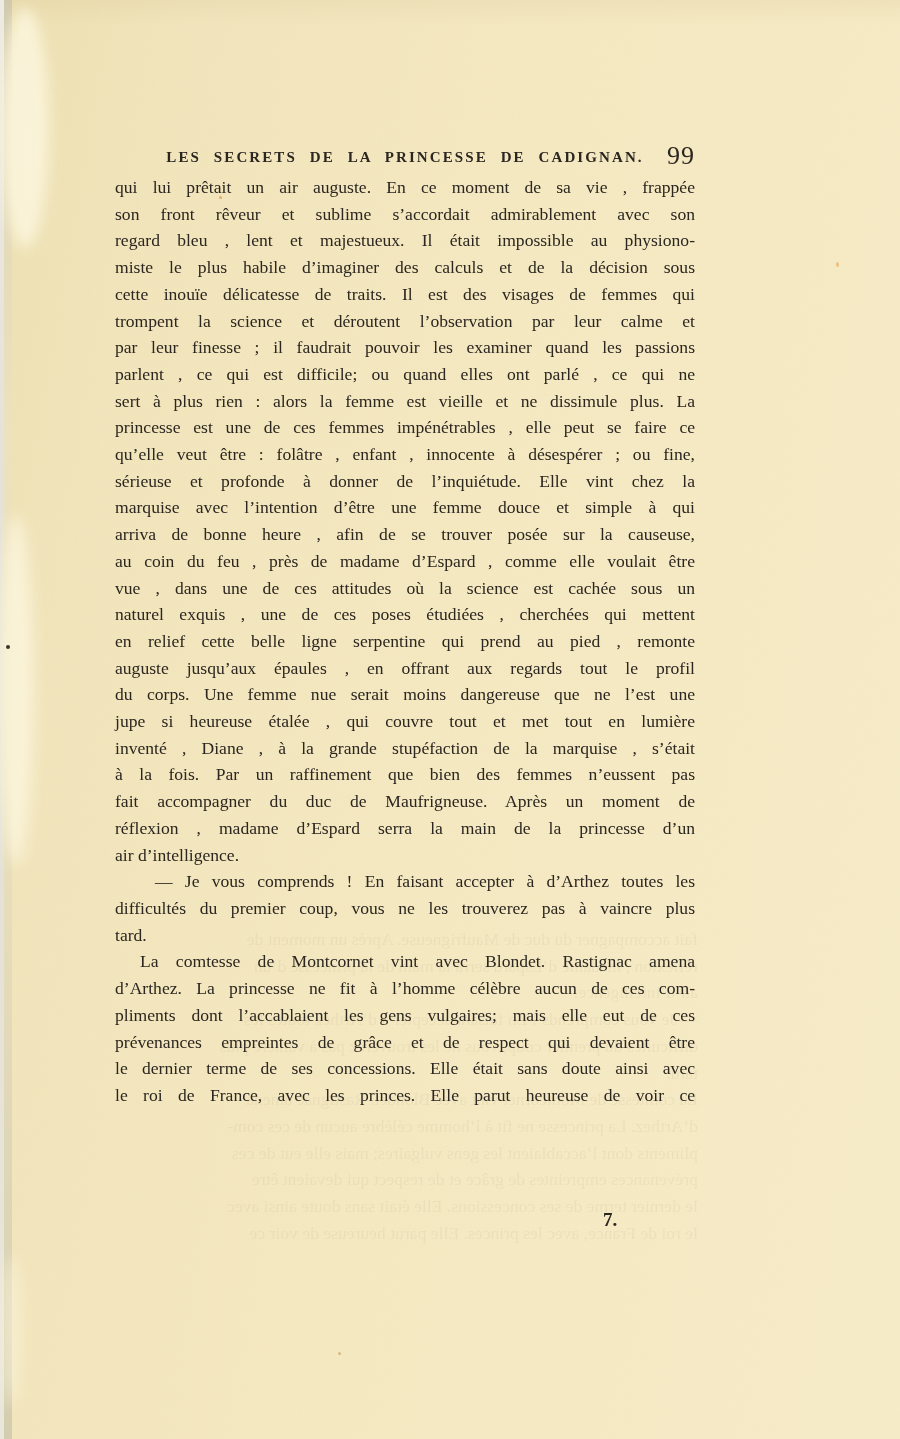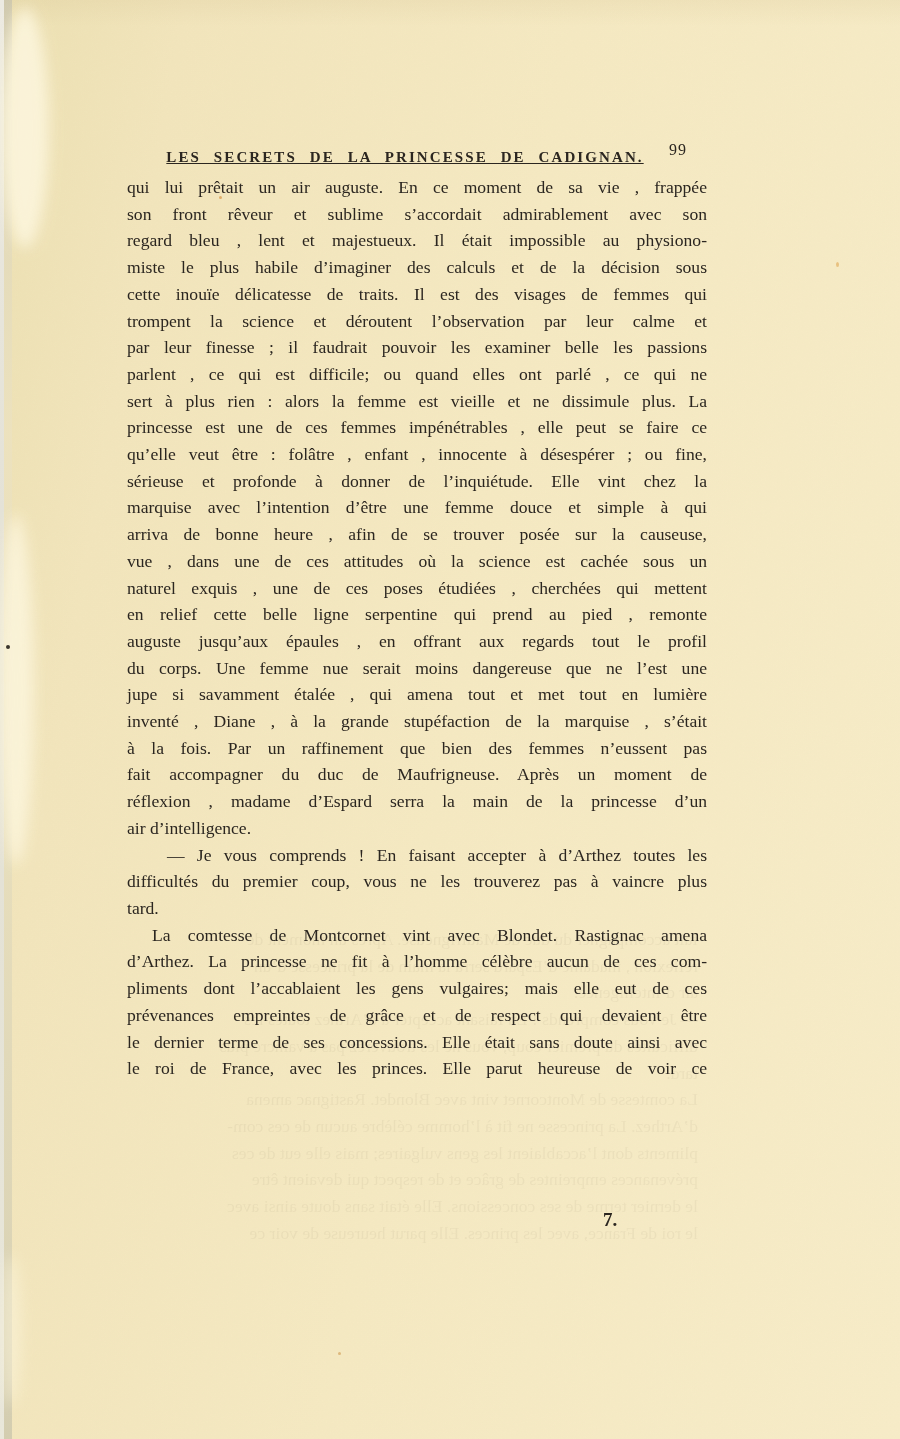--- a/index.html
+++ b/index.html
@@ -33,28 +33,28 @@
 
   .grain{position:absolute;left:0;top:0;pointer-events:none;opacity:.55;}
 
   
   .ghost{position:absolute;left:118px;top:926px;width:580px;
     transform:scaleX(-1);opacity:.05;filter:blur(.6px);
     color:#4a3c28;font-size:17.6px;line-height:26.7px;}
   .gline{white-space:nowrap;overflow:hidden;}
 
   
-  .running-head{position:absolute;left:115px;top:147px;width:580px;height:24px;color:var(--ink);text-decoration:underline;}
+  .running-head{position:absolute;left:115px;top:147px;width:580px;height:24px;color:var(--ink);}
   .head-title{text-align:center;font-size:15px;font-weight:700;letter-spacing:2.1px;word-spacing:7px;line-height:20px;}
-  .page-number{position:absolute;right:8px;top:-6px;font-size:16px;font-weight:400;letter-spacing:1px;}
+  .page-number{position:absolute;right:0;top:-6px;font-size:26px;font-weight:400;letter-spacing:1px;}
 
   
   .body-text{position:absolute;left:115px;top:174px;width:580px;
     color:var(--ink);font-size:17.6px;line-height:26.7px;}
-  .line{white-space:nowrap;box-sizing:border-box;width:580px;margin-left:12px;}
+  .line{white-space:nowrap;box-sizing:border-box;width:580px;}
   .j{text-align:justify;text-align-last:justify;text-justify:inter-word;}
 
   
   .sig{position:absolute;left:603px;top:1209px;font-size:19px;font-weight:700;color:var(--ink);}
 </style>
 </head>
 <body>
 
 <div class="page">
 
@@ -96,34 +96,35 @@
     <div class="page-number">99</div>
   </header>
 
   <main class="body-text" id="body-text">
       <div class="line j">qui lui prêtait un air auguste. En ce moment de sa vie , frappée</div>
       <div class="line j">son front rêveur et sublime s’accordait admirablement avec son</div>
       <div class="line j">regard bleu , lent et majestueux. Il était impossible au physiono-</div>
       <div class="line j">miste le plus habile d’imaginer des calculs et de la décision sous</div>
       <div class="line j">cette inouïe délicatesse de traits. Il est des visages de femmes qui</div>
       <div class="line j">trompent la science et déroutent l’observation par leur calme et</div>
-      <div class="line j">par leur finesse ; il faudrait pouvoir les examiner belle les passions</div>
+      <div class="line j">par leur finesse ; il faudrait pouvoir les examiner quand les passions</div>
       <div class="line j">parlent , ce qui est difficile; ou quand elles ont parlé , ce qui ne</div>
       <div class="line j">sert à plus rien : alors la femme est vieille et ne dissimule plus. La</div>
       <div class="line j">princesse est une de ces femmes impénétrables , elle peut se faire ce</div>
       <div class="line j">qu’elle veut être : folâtre , enfant , innocente à désespérer ; ou fine,</div>
       <div class="line j">sérieuse et profonde à donner de l’inquiétude. Elle vint chez la</div>
       <div class="line j">marquise avec l’intention d’être une femme douce et simple à qui</div>
       <div class="line j">arriva de bonne heure , afin de se trouver posée sur la causeuse,</div>
+      <div class="line j">au coin du feu , près de madame d’Espard , comme elle voulait être</div>
       <div class="line j">vue , dans une de ces attitudes où la science est cachée sous un</div>
       <div class="line j">naturel exquis , une de ces poses étudiées , cherchées qui mettent</div>
       <div class="line j">en relief cette belle ligne serpentine qui prend au pied , remonte</div>
       <div class="line j">auguste jusqu’aux épaules , en offrant aux regards tout le profil</div>
       <div class="line j">du corps. Une femme nue serait moins dangereuse que ne l’est une</div>
-      <div class="line j">jupe si savamment étalée , qui amena tout et met tout en lumière</div>
+      <div class="line j">jupe si heureuse étalée , qui couvre tout et met tout en lumière</div>
       <div class="line j">inventé , Diane , à la grande stupéfaction de la marquise , s’était</div>
       <div class="line j">à la fois. Par un raffinement que bien des femmes n’eussent pas</div>
       <div class="line j">fait accompagner du duc de Maufrigneuse. Après un moment de</div>
       <div class="line j">réflexion , madame d’Espard serra la main de la princesse d’un</div>
       <div class="line">air d’intelligence.</div>
       <div class="line j" style="padding-left: 40px;">— Je vous comprends ! En faisant accepter à d’Arthez toutes les</div>
       <div class="line j">difficultés du premier coup, vous ne les trouverez pas à vaincre plus</div>
       <div class="line">tard.</div>
       <div class="line j" style="padding-left: 25px;">La comtesse de Montcornet vint avec Blondet. Rastignac amena</div>
       <div class="line j">d’Arthez. La princesse ne fit à l’homme célèbre aucun de ces com-</div>

